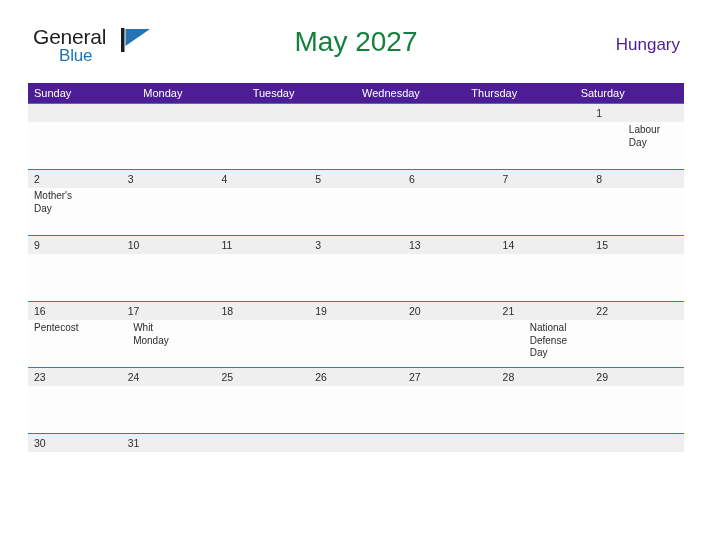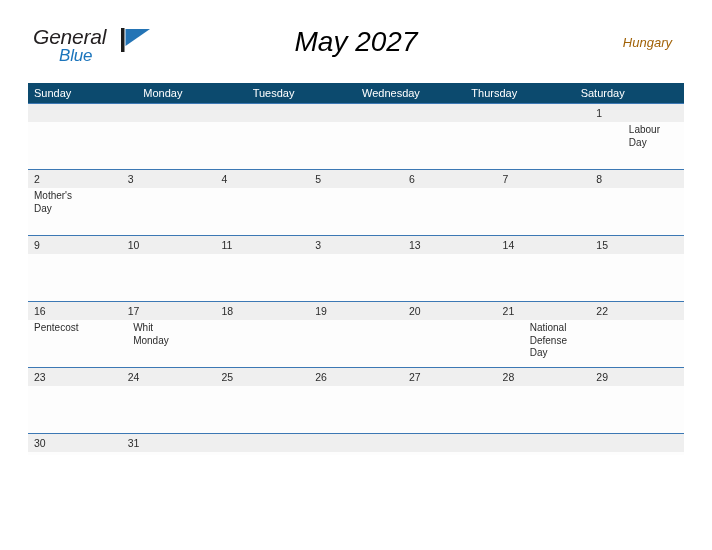--- a/index.html
+++ b/index.html
@@ -19,21 +19,20 @@
     width: 712px;
     height: 550px;
     box-sizing: border-box;
   }
 
   
   .header {
     position: relative;
     height: 52px;
     margin: 22px 28px 0 28px;
-    font-style: italic;
   }
 
   .logo {
     position: absolute;
     left: 5px;
     top: 4px;
     width: 150px;
     height: 44px;
   }
   .logo-general {
@@ -64,44 +63,44 @@
     height: 24px;
   }
 
   .cal-title {
     position: absolute;
     left: 0;
     right: 0;
     top: 0;
     text-align: center;
     font-size: 28px;
-    color: #000000;
+    color: #15803d;
     line-height: 40px;
     font-weight: normal;
     margin: 0;
   }
 
   .country {
     position: absolute;
-    right: 12px;
+    right: 4px;
     top: 13px;
-    font-size: 13px;
-    color: #a16207;
+    font-size: 17px;
+    color: #4c1d95;
     white-space: nowrap;
   }
 
   
   .calendar {
     margin: 9px 28px 0 28px;
     width: 656px;
   }
 
   .weekday-row {
     display: flex;
-    background: #0c4a6e;
+    background: #4c1d95;
     height: 20px;
   }
   .weekday {
     flex: 1 1 0;
     color: #ffffff;
     font-size: 11px;
     line-height: 20px;
     padding-left: 6px;
     box-sizing: border-box;
     white-space: nowrap;

